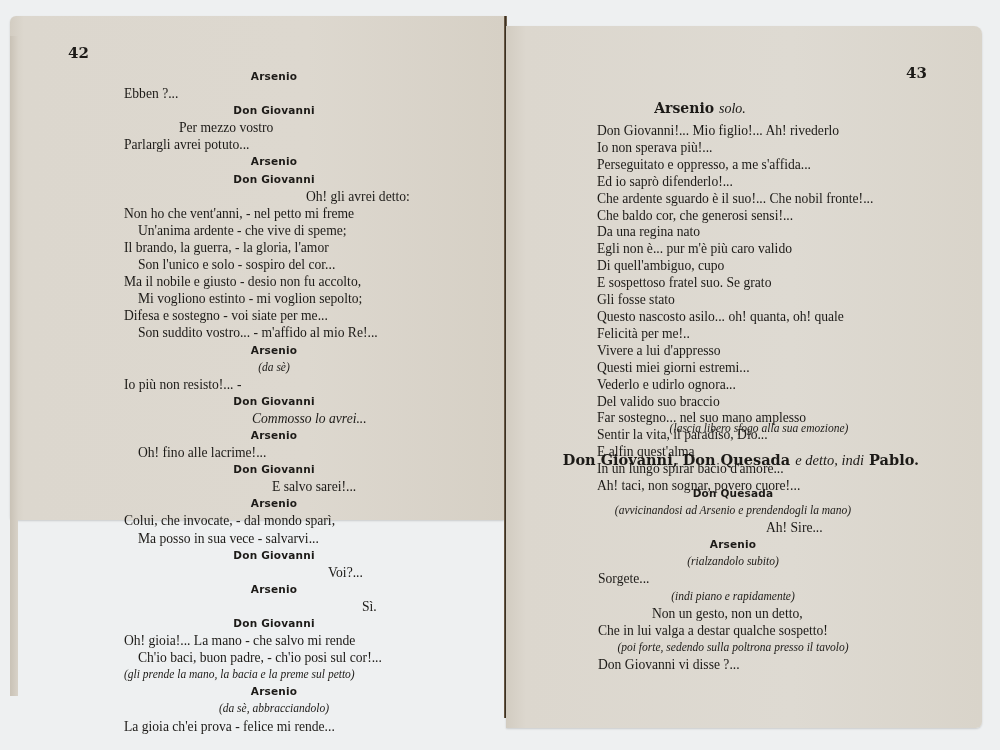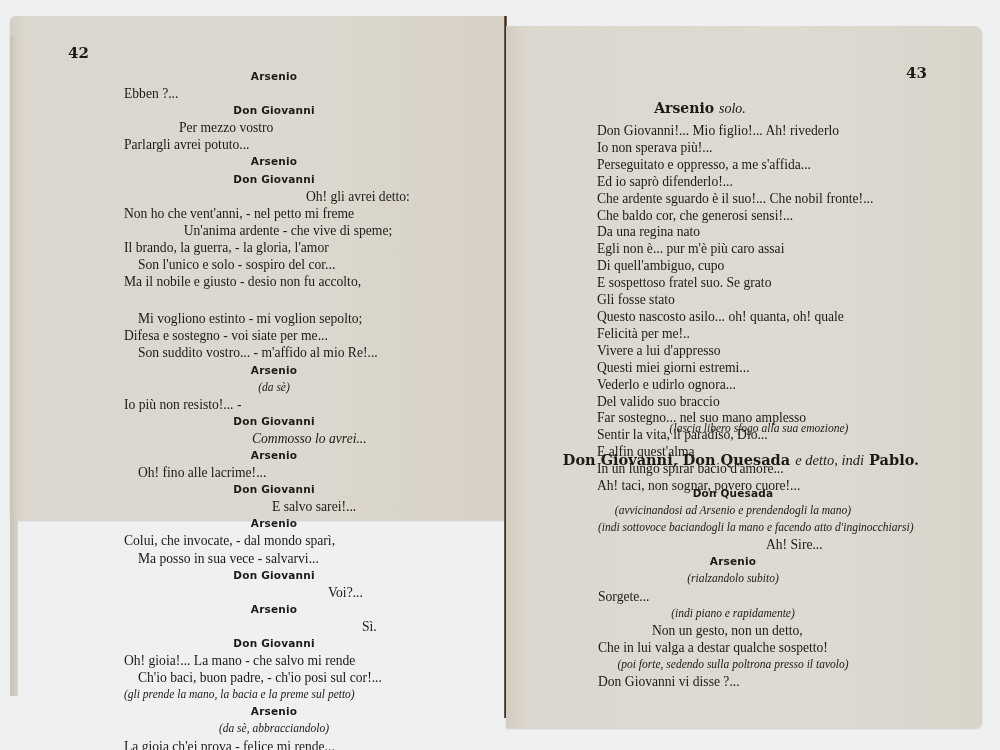--- a/index.html
+++ b/index.html
@@ -63,25 +63,25 @@
     <div class="text-block" id="left-text" style="left:114px; top:52px; width:300px;">
         <div class="ln sp">Arsenio</div>
         <div class="ln" style="left: 0px;">Ebben ?...</div>
         <div class="ln sp">Don Giovanni</div>
         <div class="ln" style="left: 55px;">Per mezzo vostro</div>
         <div class="ln" style="left: 0px;">Parlargli avrei potuto...</div>
         <div class="ln sp">Arsenio</div>
         <div class="ln sp">Don Giovanni</div>
         <div class="ln" style="left: 150px; margin-left: 32px;">Oh! gli avrei detto:</div>
         <div class="ln" style="left: 0px;">Non ho che vent'anni, - nel petto mi freme</div>
-        <div class="ln" style="left: 14px; text-align: center;">Un'anima ardente - che vive di speme;</div>
+        <div class="ln" style="left: 14px;">Un'anima ardente - che vive di speme;</div>
         <div class="ln" style="left: 0px;">Il brando, la guerra, - la gloria, l'amor</div>
         <div class="ln" style="left: 14px;">Son l'unico e solo - sospiro del cor...</div>
         <div class="ln" style="left: 0px;">Ma il nobile e giusto - desio non fu accolto,</div>
-        <div class="ln" style="left: 14px; margin-top: 20px;">Mi vogliono estinto - mi voglion sepolto;</div>
+        <div class="ln" style="left: 14px;">Mi vogliono estinto - mi voglion sepolto;</div>
         <div class="ln" style="left: 0px;">Difesa e sostegno - voi siate per me...</div>
         <div class="ln" style="left: 14px;">Son suddito vostro... - m'affido al mio Re!...</div>
         <div class="ln sp">Arsenio</div>
         <div class="ln dir">(da sè)</div>
         <div class="ln" style="left: 0px;">Io più non resisto!... -</div>
         <div class="ln sp">Don Giovanni</div>
         <div class="ln" style="left: 128px; font-style: italic;">Commosso lo avrei...</div>
         <div class="ln sp">Arsenio</div>
         <div class="ln" style="left: 14px;">Oh! fino alle lacrime!...</div>
         <div class="ln sp">Don Giovanni</div>
@@ -110,21 +110,21 @@
       <i>solo.</i>
     </div>
     <div class="text-block" id="mono" style="left:91px; top:97px; width:320px; line-height:16.9px;">
         <div class="ln">Don Giovanni!... Mio figlio!... Ah! rivederlo</div>
         <div class="ln">Io non sperava più!...</div>
         <div class="ln">Perseguitato e oppresso, a me s'affida...</div>
         <div class="ln">Ed io saprò difenderlo!...</div>
         <div class="ln">Che ardente sguardo è il suo!... Che nobil fronte!...</div>
         <div class="ln">Che baldo cor, che generosi sensi!...</div>
         <div class="ln">Da una regina nato</div>
-        <div class="ln">Egli non è... pur m'è più caro assai</div>
+        <div class="ln">Egli non è... pur m'è più caro valido</div>
         <div class="ln">Di quell'ambiguo, cupo</div>
         <div class="ln">E sospettoso fratel suo. Se grato</div>
         <div class="ln">Gli fosse stato</div>
         <div class="ln">Questo nascosto asilo... oh! quanta, oh! quale</div>
         <div class="ln">Felicità per me!..</div>
         <div class="ln">Vivere a lui d'appresso</div>
         <div class="ln">Questi miei giorni estremi...</div>
         <div class="ln">Vederlo e udirlo ognora...</div>
         <div class="ln">Del valido suo braccio</div>
         <div class="ln">Far sostegno... nel suo mano amplesso</div>
@@ -135,21 +135,20 @@
       </div>
     <div class="dir" style="position:absolute; left:138px; top:396px; width:230px;">(lascia libero sfogo alla sua emozione)</div>
     <div class="scene-title" style="position:absolute; left:55px; width:360px; top:425px;">
       <span>Don Giovanni, Don Quesada</span>
       <i>e detto, indi</i>
       <span>Pablo.</span>
     </div>
     <div class="text-block" id="dialogue" style="left:92px; top:459px; width:270px;">
         <div class="ln sp">Don Quesada</div>
         <div class="ln dir">(avvicinandosi ad Arsenio e prendendogli la mano)</div>
-        <div class="ln dir">(indi sottovoce baciandogli la mano e facendo atto d'inginocchiarsi)</div>
         <div class="ln" style="left: 168px;">Ah! Sire...</div>
         <div class="ln sp">Arsenio</div>
         <div class="ln dir">(rialzandolo subito)</div>
         <div class="ln" style="left: 0px;">Sorgete...</div>
         <div class="ln dir">(indi piano e rapidamente)</div>
         <div class="ln" style="left: 54px;">Non un gesto, non un detto,</div>
         <div class="ln" style="left: 0px;">Che in lui valga a destar qualche sospetto!</div>
         <div class="ln dir">(poi forte, sedendo sulla poltrona presso il tavolo)</div>
         <div class="ln" style="left: 0px;">Don Giovanni vi disse ?...</div>
       </div>

